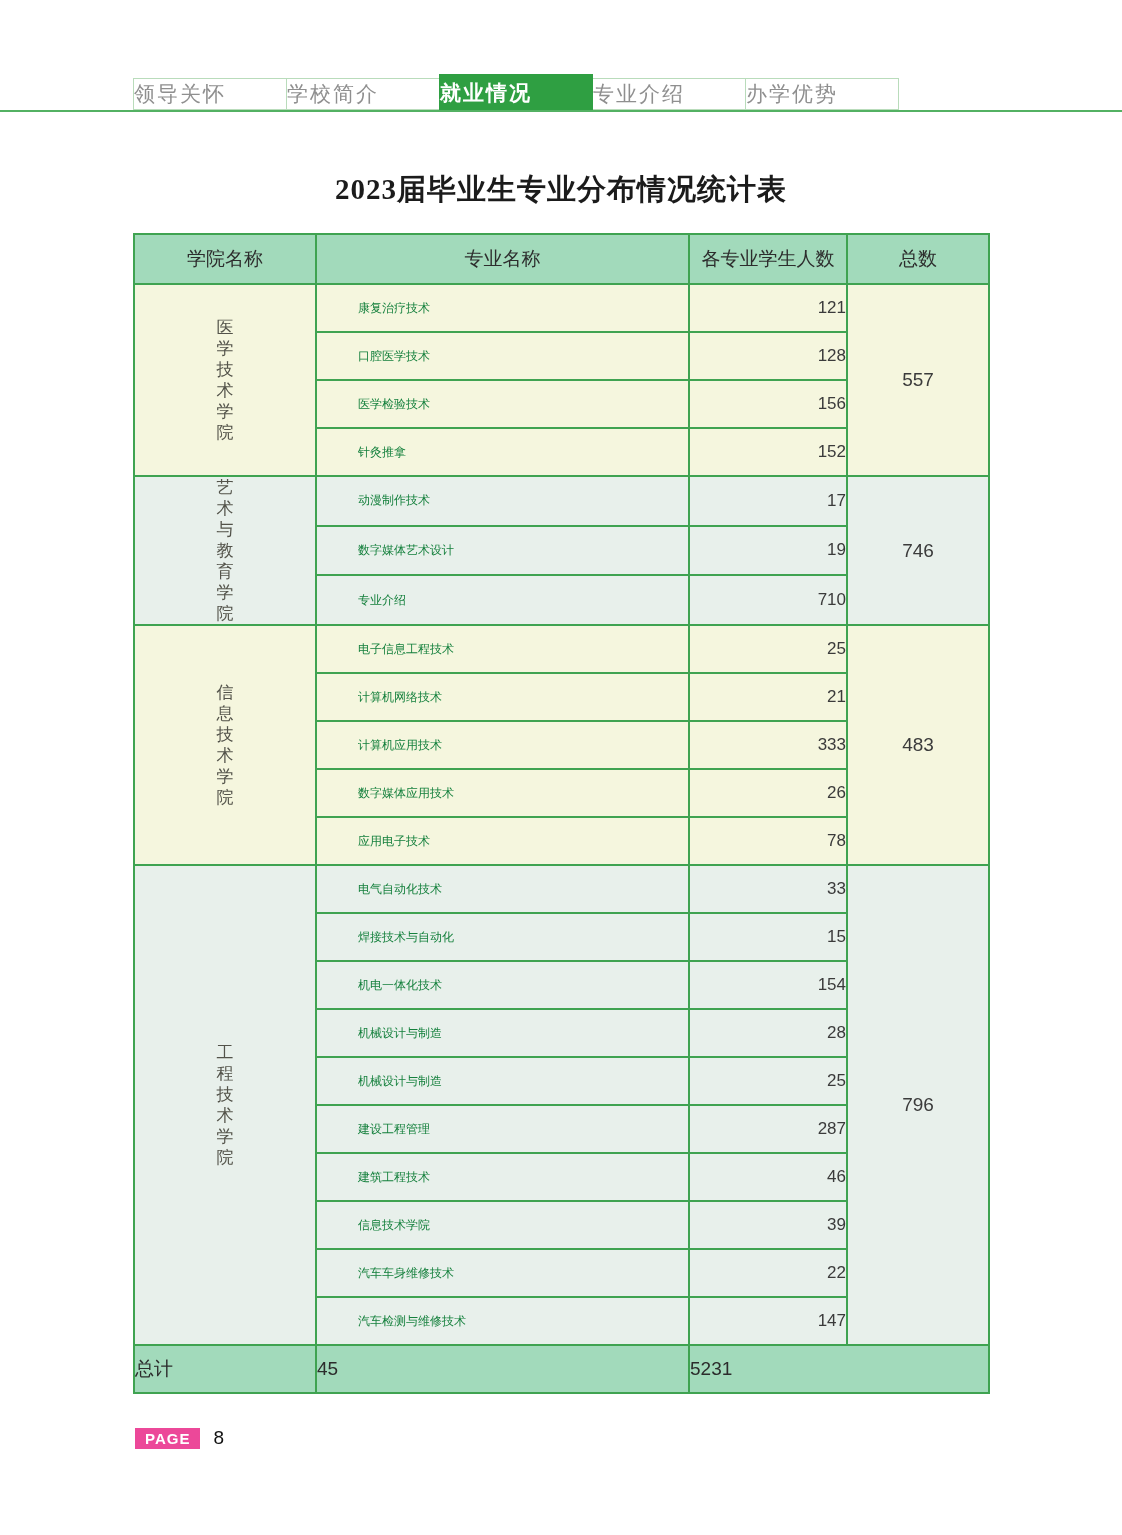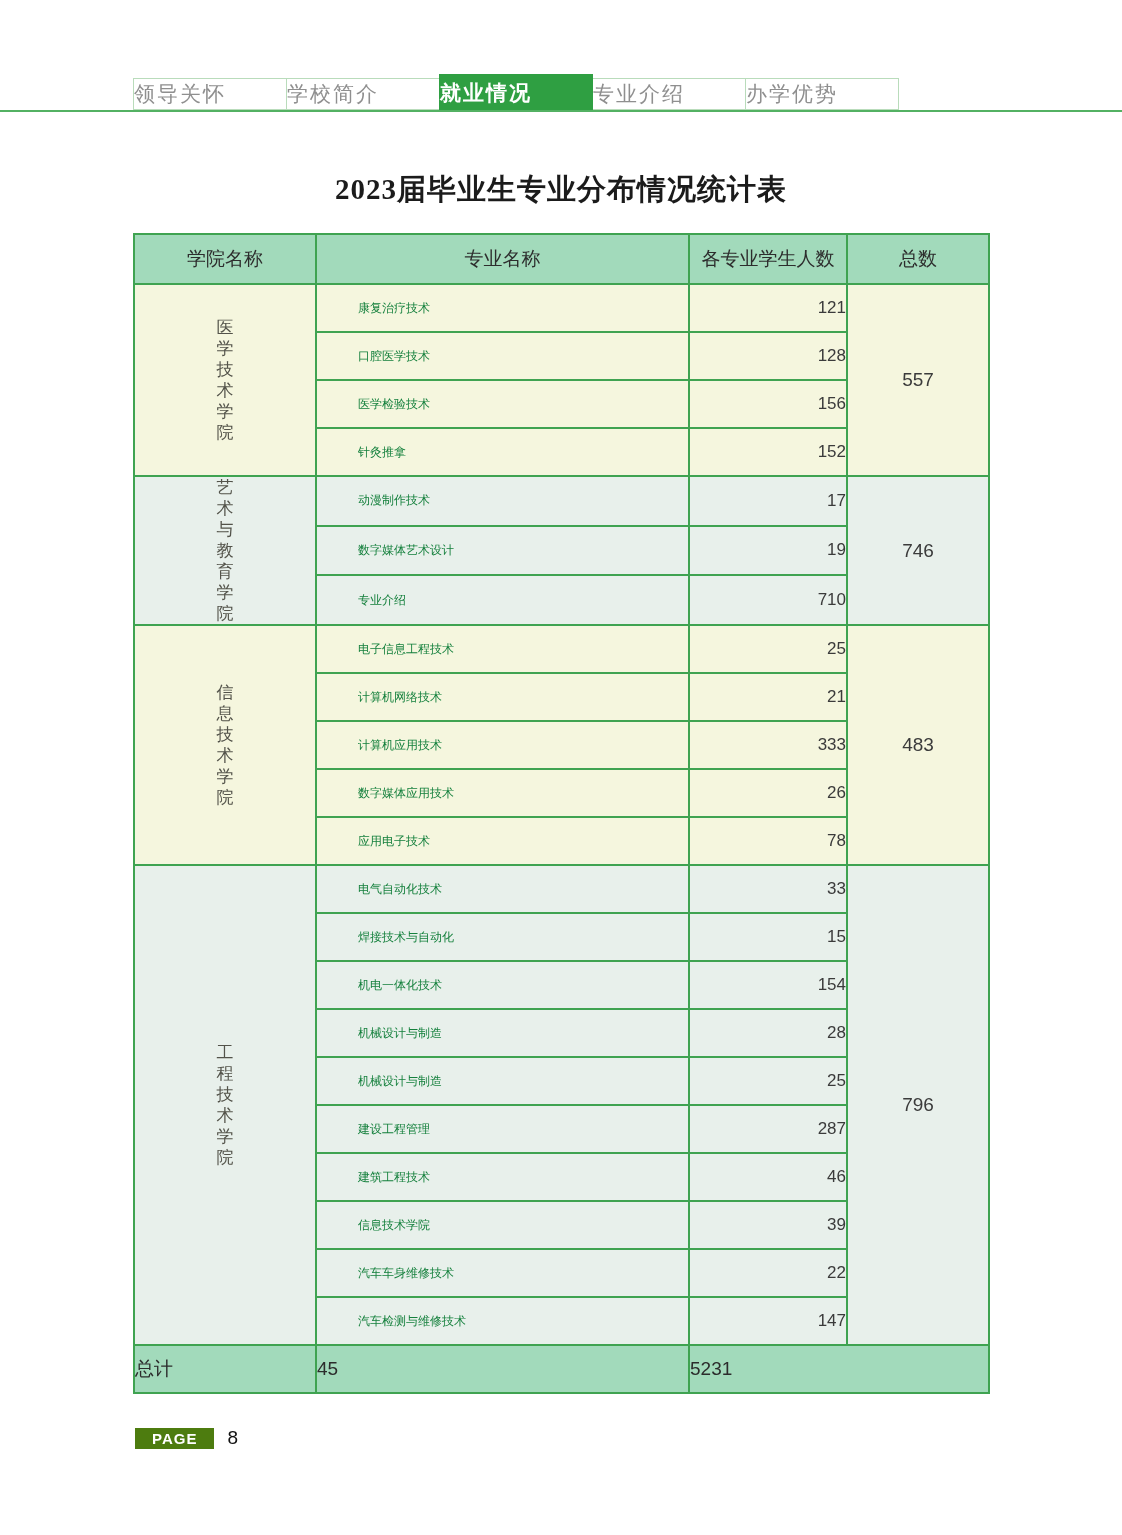--- a/index.html
+++ b/index.html
@@ -55,22 +55,22 @@
     text-align:left;padding-left:41px;font-size:12px;color:#15803d;vertical-align:middle;
   }
   td.num{
     text-align:right;font-size:17px;color:#3b3b3b;vertical-align:middle;
   }
   td.gtotal{text-align:center;font-size:19px;color:#3b3b3b;vertical-align:middle;}
   .stat-table tfoot td{background:#a2dabb;text-align:left;font-size:19px;color:#2c2c2c;vertical-align:middle;}
   
   .page-footer{position:absolute;left:135px;top:1427px;display:flex;align-items:center;}
   .page-badge{
-    background:#4d7c0f;color:#ffffff;font-size:15px;font-weight:bold;letter-spacing:1px;
-    padding:2px 17px;line-height:17px;
+    background:#ec4899;color:#ffffff;font-size:15px;font-weight:bold;letter-spacing:1px;
+    padding:2px 10px;line-height:17px;
   }
   .page-number{margin-left:13px;font-size:19px;color:#111111;}
 </style>
 </head>
 <body>
 
 <div class="nav">
   <div class="tab">领导关怀</div>
   <div class="tab">学校简介</div>
   <div class="tab active">就业情况</div>

